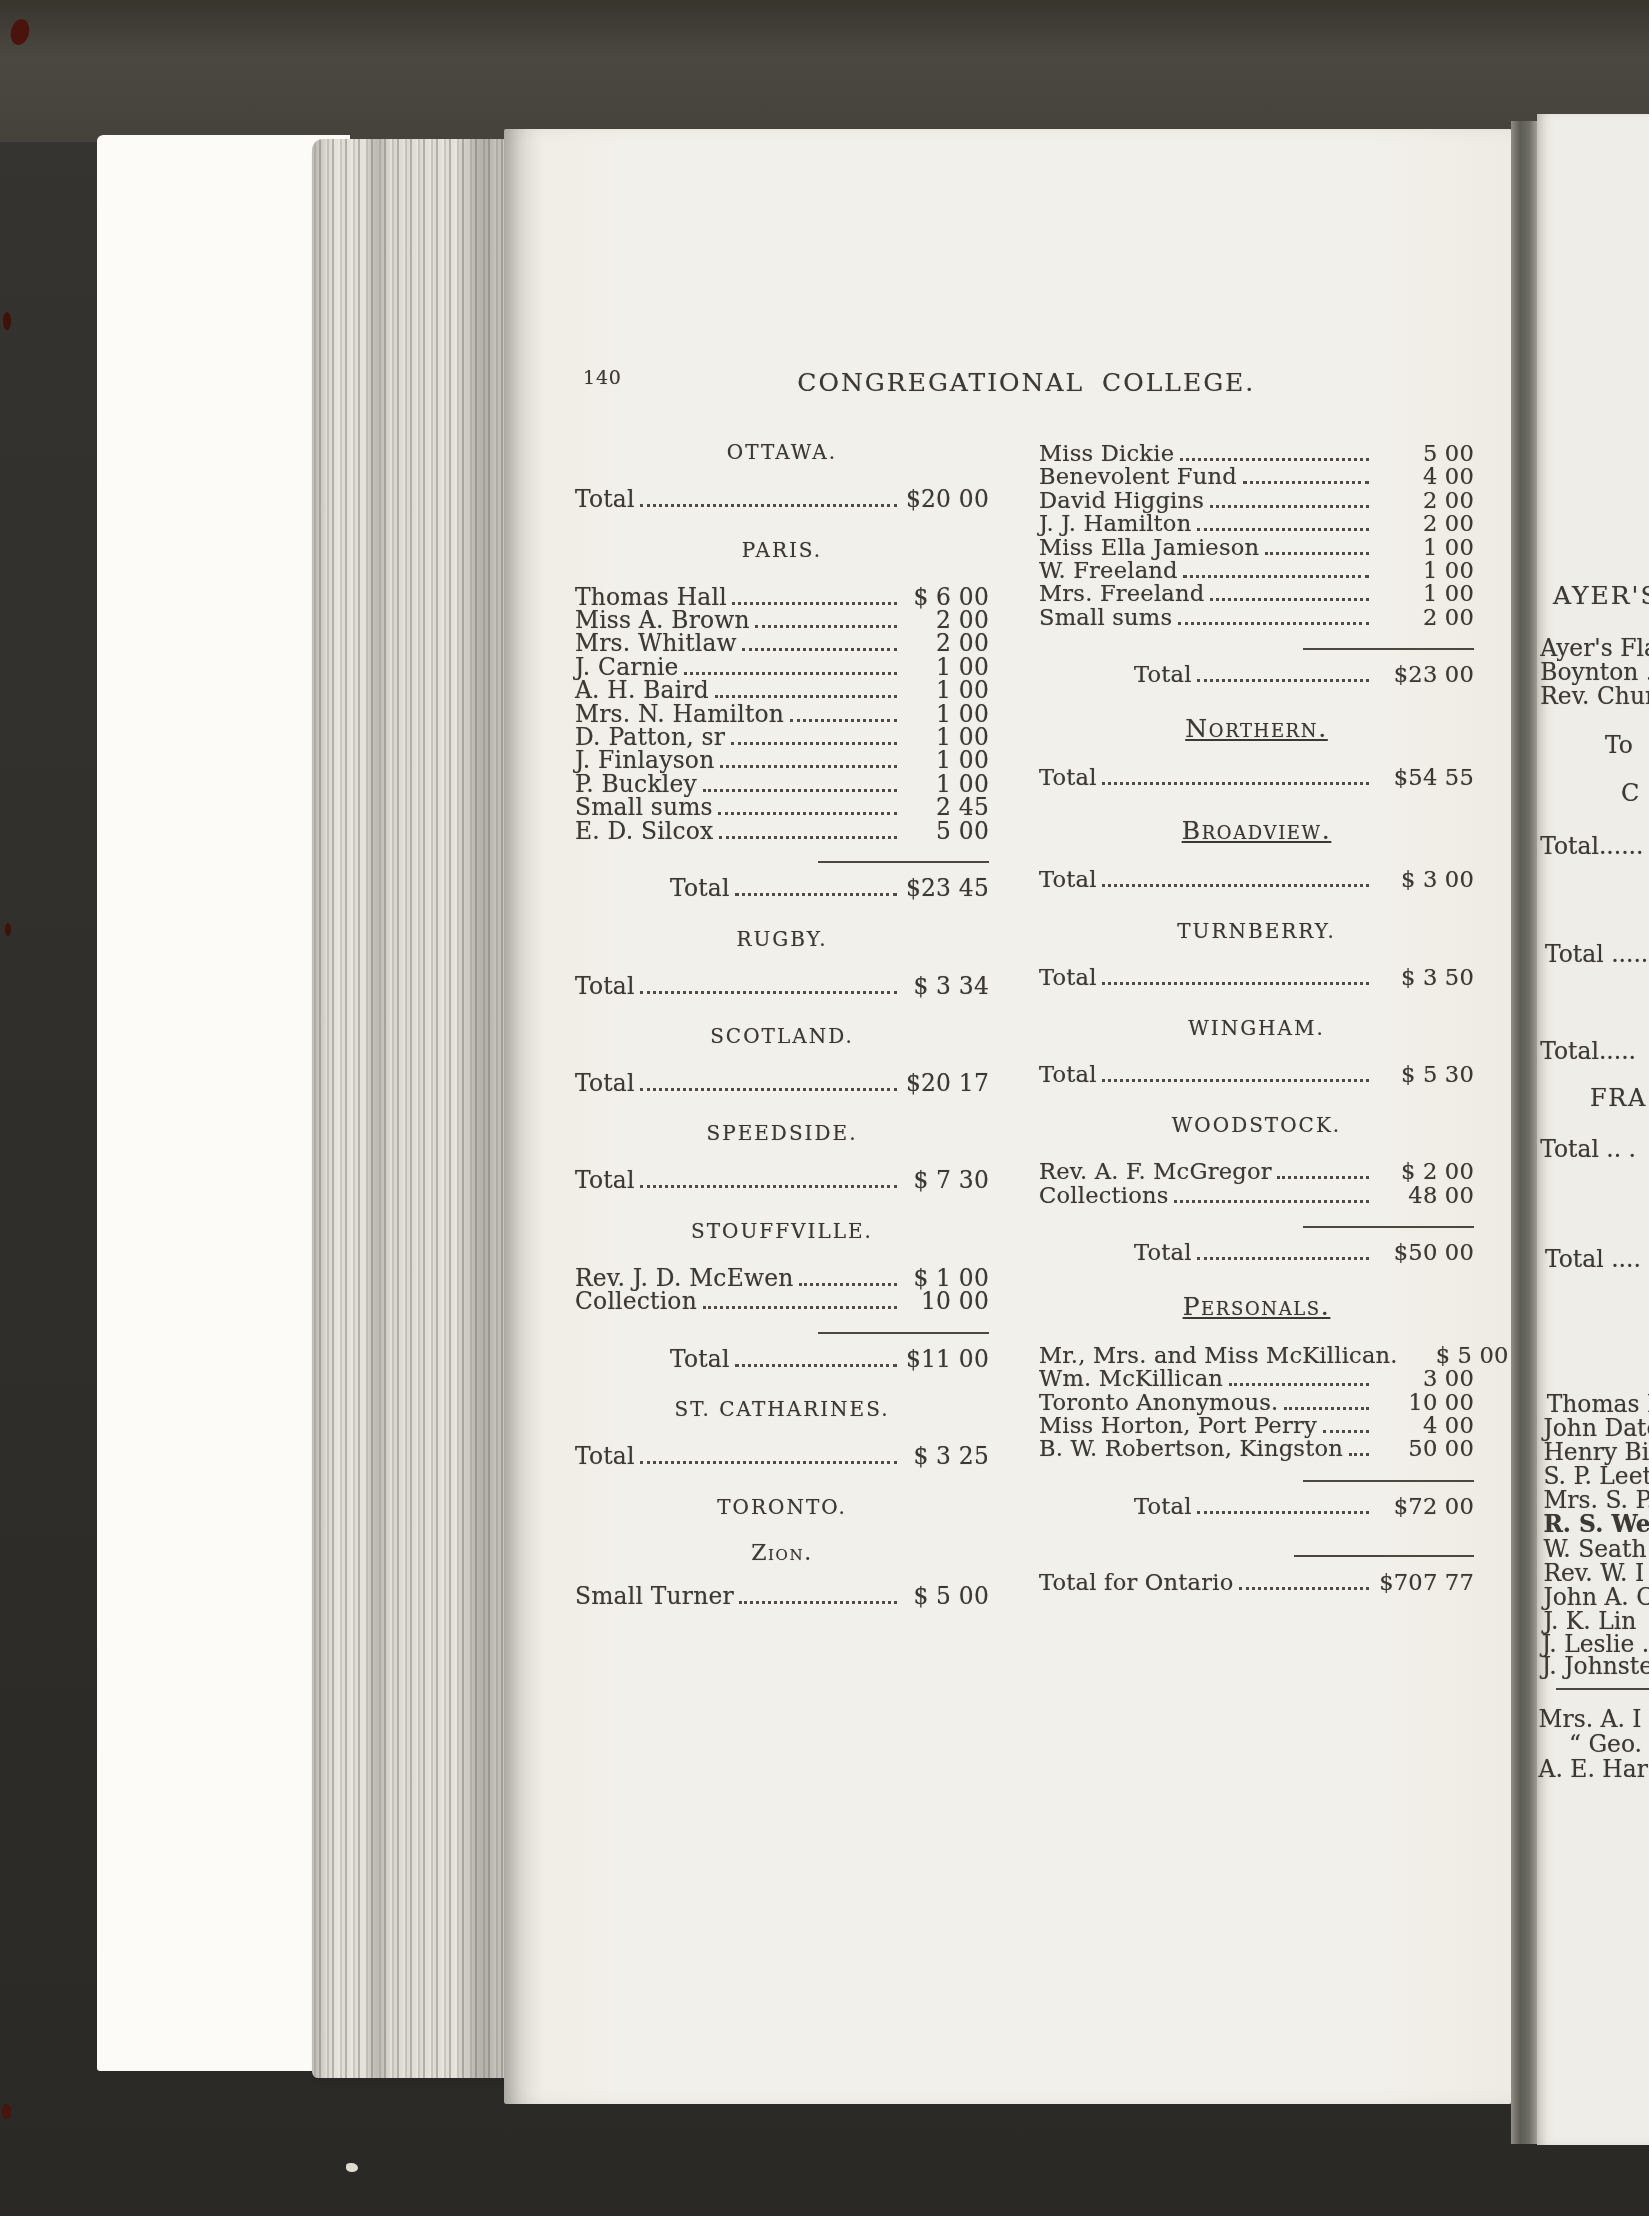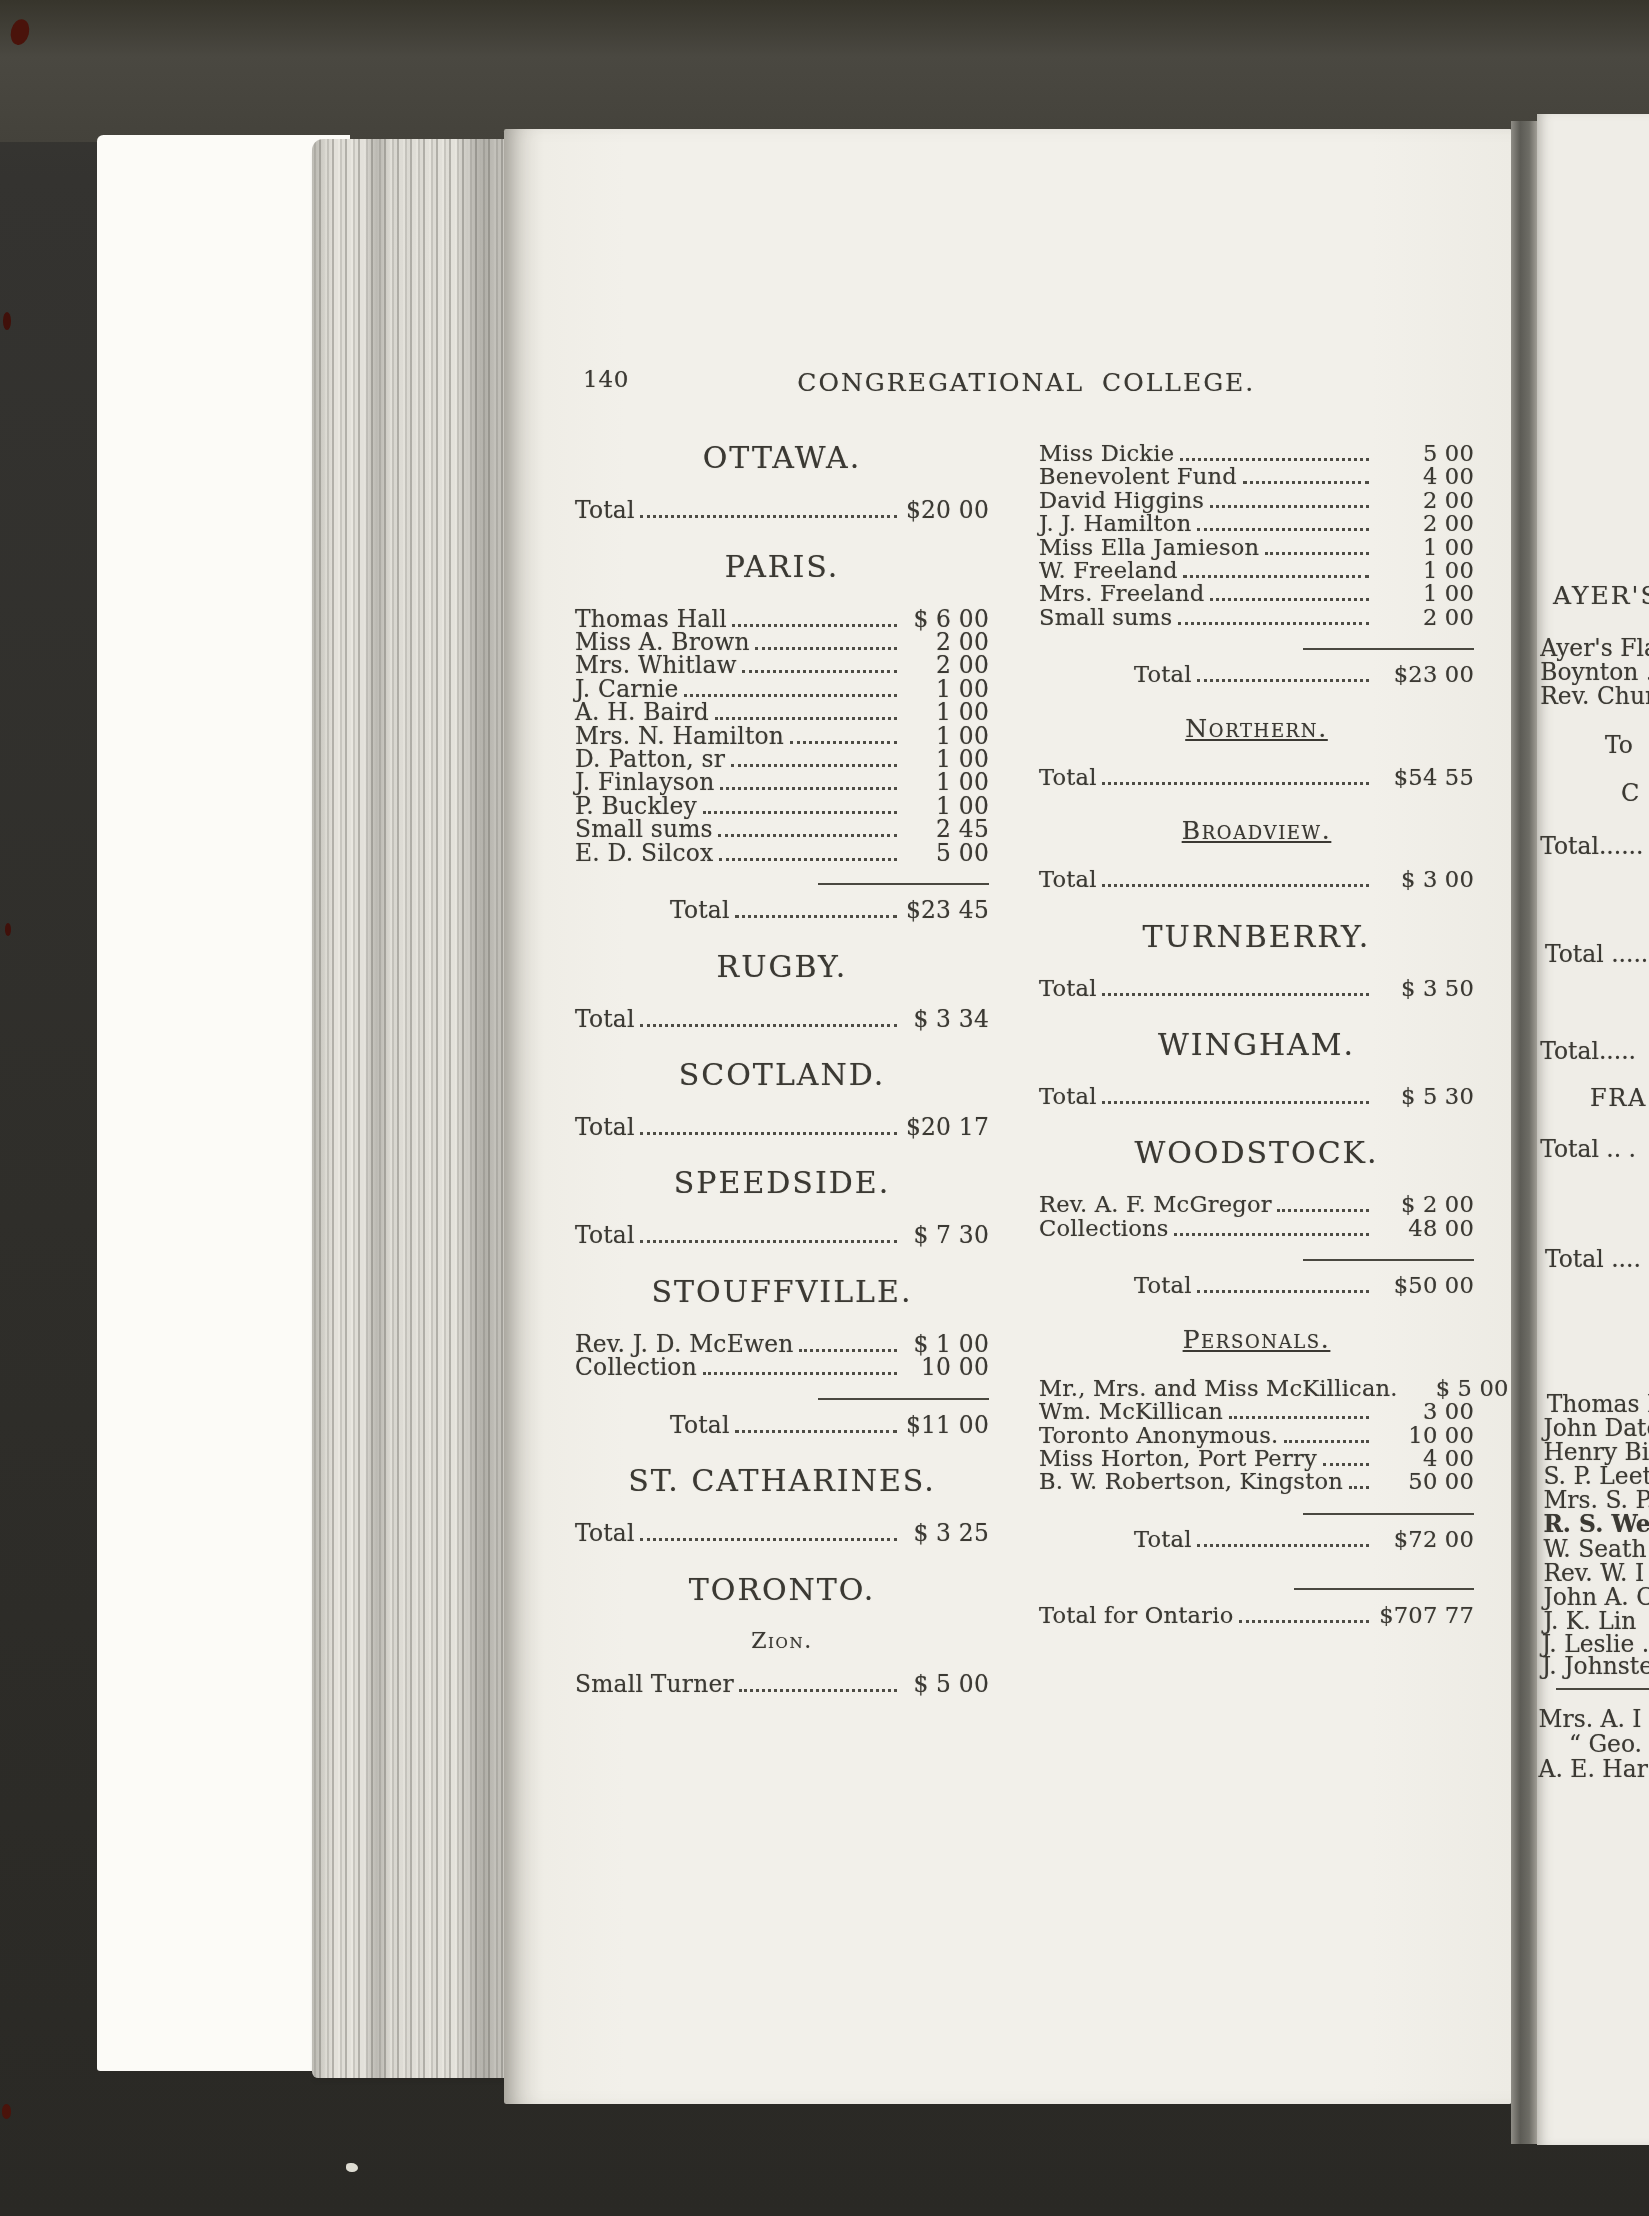--- a/index.html
+++ b/index.html
@@ -20,34 +20,34 @@
     border-radius:2.4px;color:#3b3933;
     background:linear-gradient(90deg,#dbd8d0 0%,#efede6 4%,#f2f0ea 12%,#f2f0ea 86%,#edebe4 100%);
     box-shadow:inset 21px 0 24px -16px rgba(90,88,80,.55);
     text-shadow:0 0 0.8px rgba(59,57,51,.5);}
   .gutter{position:absolute;left:1511px;top:121px;width:26px;height:2023px;
     background:linear-gradient(90deg,#8f8d86 0%,#5c5b55 35%,#6e6d66 70%,#a09d95 100%);}
   .right-page{position:absolute;left:1537px;top:114px;width:113px;height:2031px;
     background:#efede7;color:#3b3933;text-shadow:0 0 0.8px rgba(59,57,51,.5);
     box-shadow:inset 9.7px 0 13px -7.2px rgba(90,88,80,.45);}
   .page-head{position:absolute;top:237px;left:0;right:0;height:34px;}
-  .pnum{position:absolute;left:79px;top:0;font-size:23px;letter-spacing:0.8px;}
+  .pnum{position:absolute;left:79px;top:0;font-size:19px;letter-spacing:0.8px;}
   .ptitle{position:absolute;left:50%;transform:translateX(-46%);top:2.4px;
     font-size:25px;letter-spacing:2px;word-spacing:8px;}
   .col{position:absolute;}
   .col-left{left:71px;top:300px;width:414px;}
   .col-right{left:535px;top:311px;width:435px;}
   .row{display:flex;align-items:baseline;height:23.4px;font-size:23.4px;letter-spacing:0.2px;}
   .col-right .row{font-size:22.6px;}
   .row .lbl{white-space:pre;}
   .row .dots{flex:1 1 0;min-width:0;border-bottom:3.2px dotted #4e4c45;margin:0 2.4px 4.8px 5.6px;}
   .row .amt{white-space:pre;text-align:right;min-width:90px;}
   .col-right .row .amt{min-width:103px;}
   .row.indent{padding-left:95px;}
-  .sec-h{text-align:center;font-size:30px;letter-spacing:2px;margin:29px 0 21px;white-space:nowrap;}
+  .sec-h{text-align:center;font-size:20px;letter-spacing:2px;margin:29px 0 21px;white-space:nowrap;}
   .sec-h.sc{font-variant:small-caps;font-size:25px;letter-spacing:1.6px;text-decoration:underline;}
   .col > .sec-h:first-child{margin-top:11.3px;}
   .sec-sub{text-align:center;font-variant:small-caps;font-size:22px;letter-spacing:1.6px;margin:3.2px 0 17.7px;}
   .rule{border-top:2.4px solid #4a4840;width:171px;margin:21px 0 11.3px auto;height:0;}
   .rule.grand{margin-top:39px;width:180px;}
   .sl-line{position:absolute;white-space:nowrap;font-size:23.4px;}
   .sl-line.heading{font-size:25px;letter-spacing:2px;}
   .sl-line.heading2{font-size:24px;letter-spacing:1.6px;}
   .sl-rule{position:absolute;border-top:2.4px solid #4a4840;width:169px;height:0;}
   .speck{position:absolute;border-radius:50%;}

